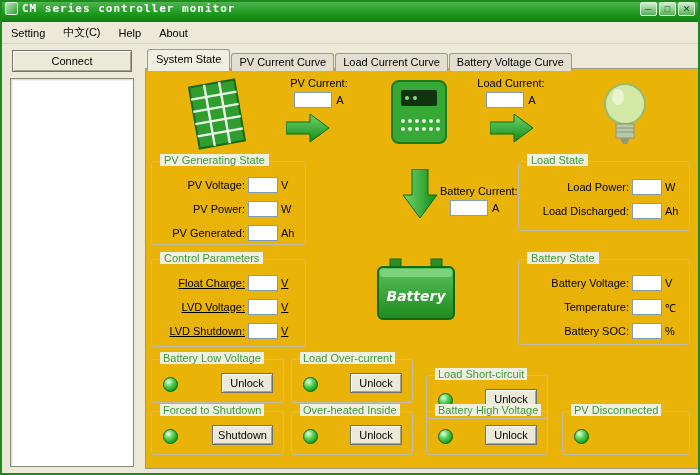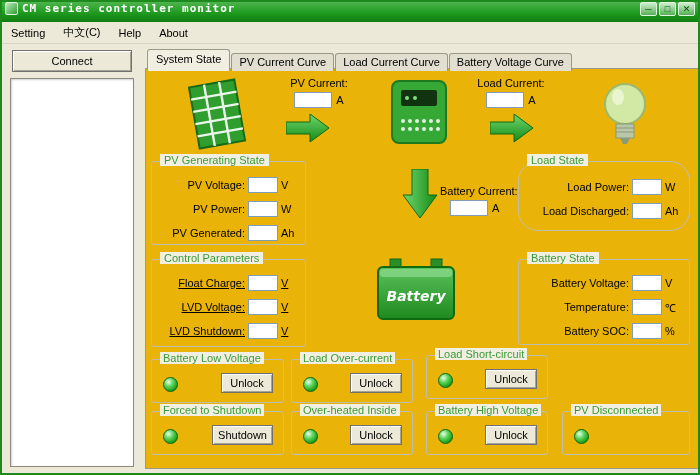--- a/index.html
+++ b/index.html
@@ -210,21 +210,21 @@
           <span class="g-unit">W</span>
         </div>
         <div class="g-row">
           <span class="g-label">PV Generated:</span>
           <input class="g-input" value="" style="">
           <span class="g-unit">Ah</span>
         </div>
       </div>
     </div>
 
-    <div class="groupbox" style="left:372px; top:92px; width:172px; height:70px;border-radius:20px;">
+    <div class="groupbox" style="left:372px; top:92px; width:172px; height:70px;">
       <span class="g-legend">Load State</span>
       <div class="g-body" style="padding-top:17px;">
         <div class="g-row">
           <span class="g-label">Load Power:</span>
           <input class="g-input" value="" style="">
           <span class="g-unit">W</span>
         </div>
         <div class="g-row">
           <span class="g-label">Load Discharged:</span>
           <input class="g-input" value="" style="">
@@ -310,21 +310,21 @@
     <div class="alarmbox" style="left:5px; top:290px; width:133px;">
       <span class="a-legend">Battery Low Voltage</span>
       <div class="led"></div>
       <button class="btn3d a-btn">Unlock</button>
     </div>
     <div class="alarmbox" style="left:145px; top:290px; width:122px;">
       <span class="a-legend">Load Over-current</span>
       <div class="led"></div>
       <button class="btn3d a-btn">Unlock</button>
     </div>
-    <div class="alarmbox" style="left:280px; top:286px; width:122px;">
+    <div class="alarmbox" style="left:280px; top:306px; width:122px;">
       <span class="a-legend">Load Short-circuit</span>
       <div class="led"></div>
       <button class="btn3d a-btn">Unlock</button>
     </div>
 
     <div class="alarmbox" style="left:5px; top:342px; width:133px;">
       <span class="a-legend">Forced to Shutdown</span>
       <div class="led"></div>
       <button class="btn3d a-btn">Shutdown</button>
     </div>

